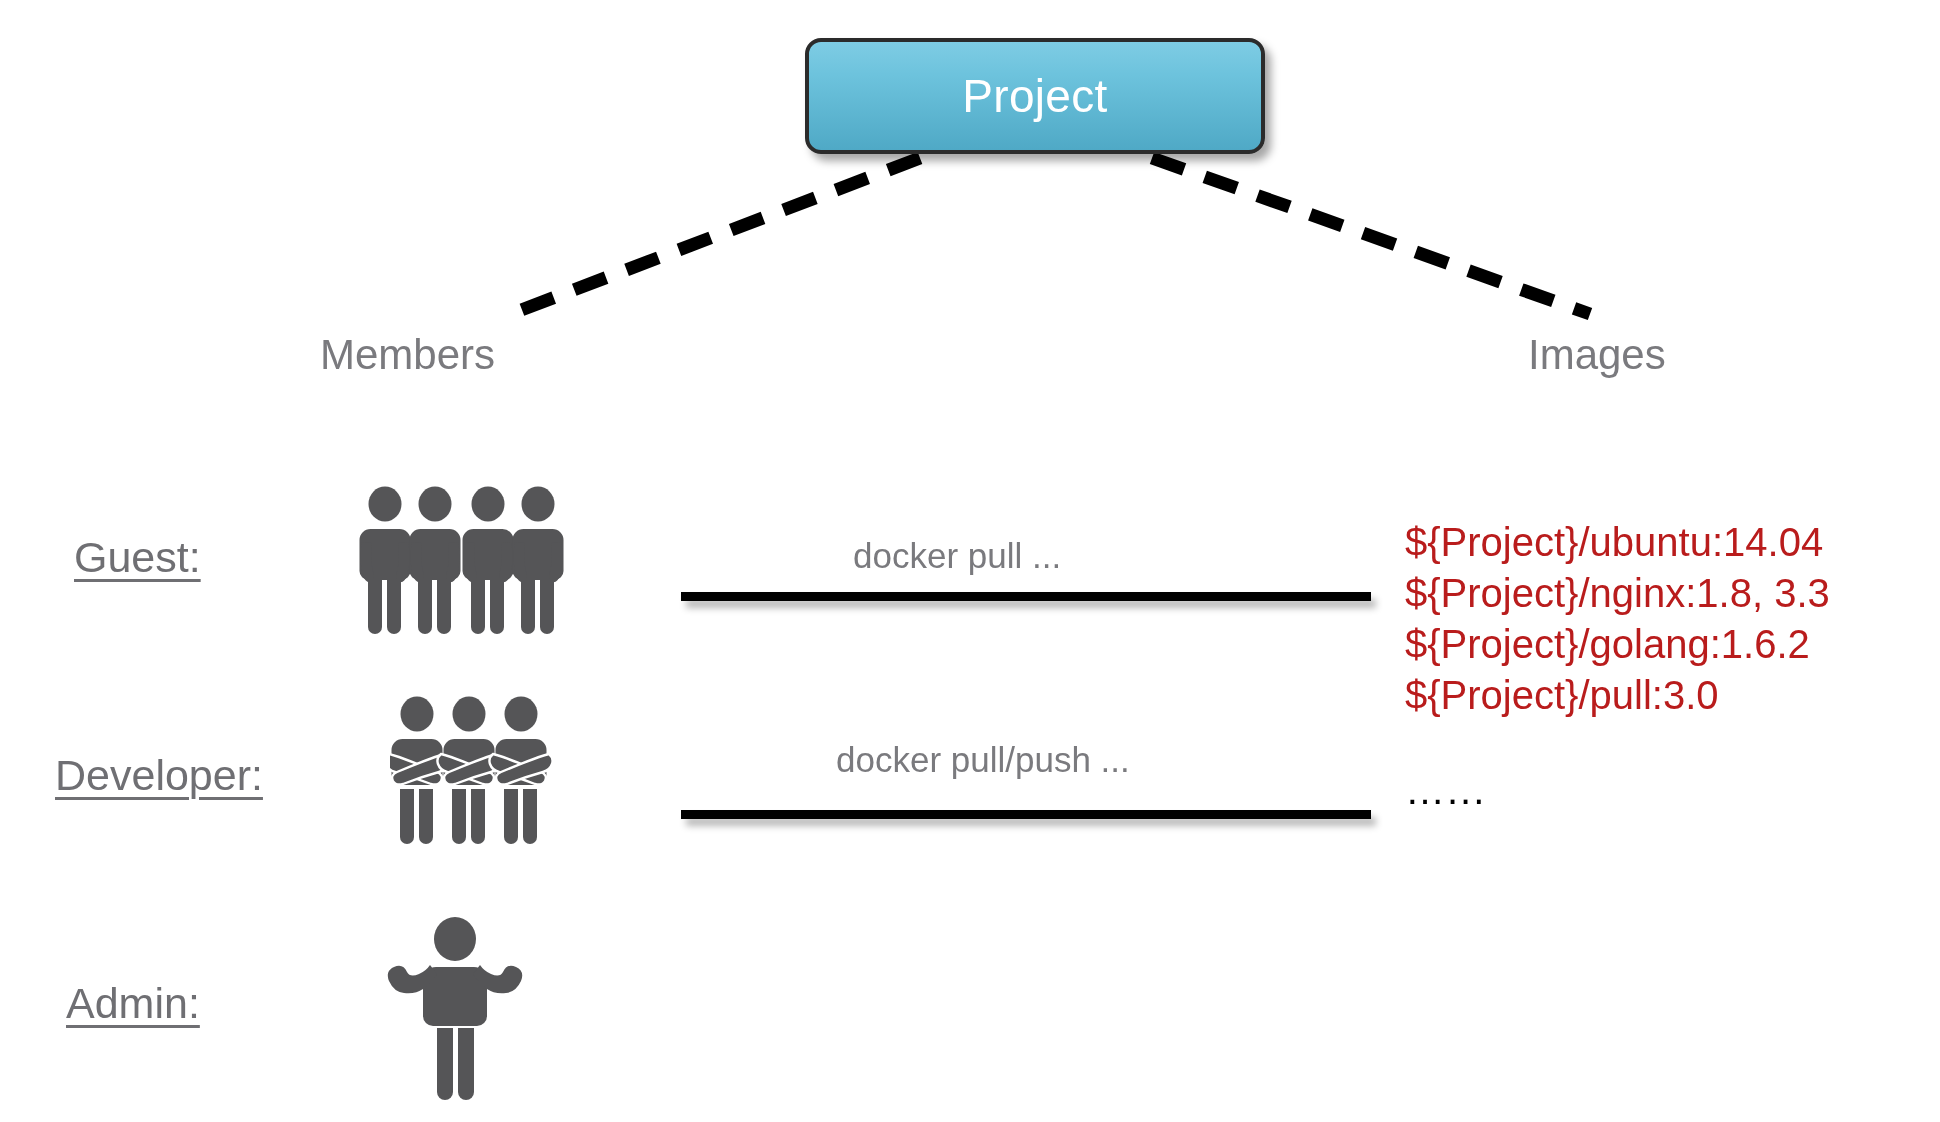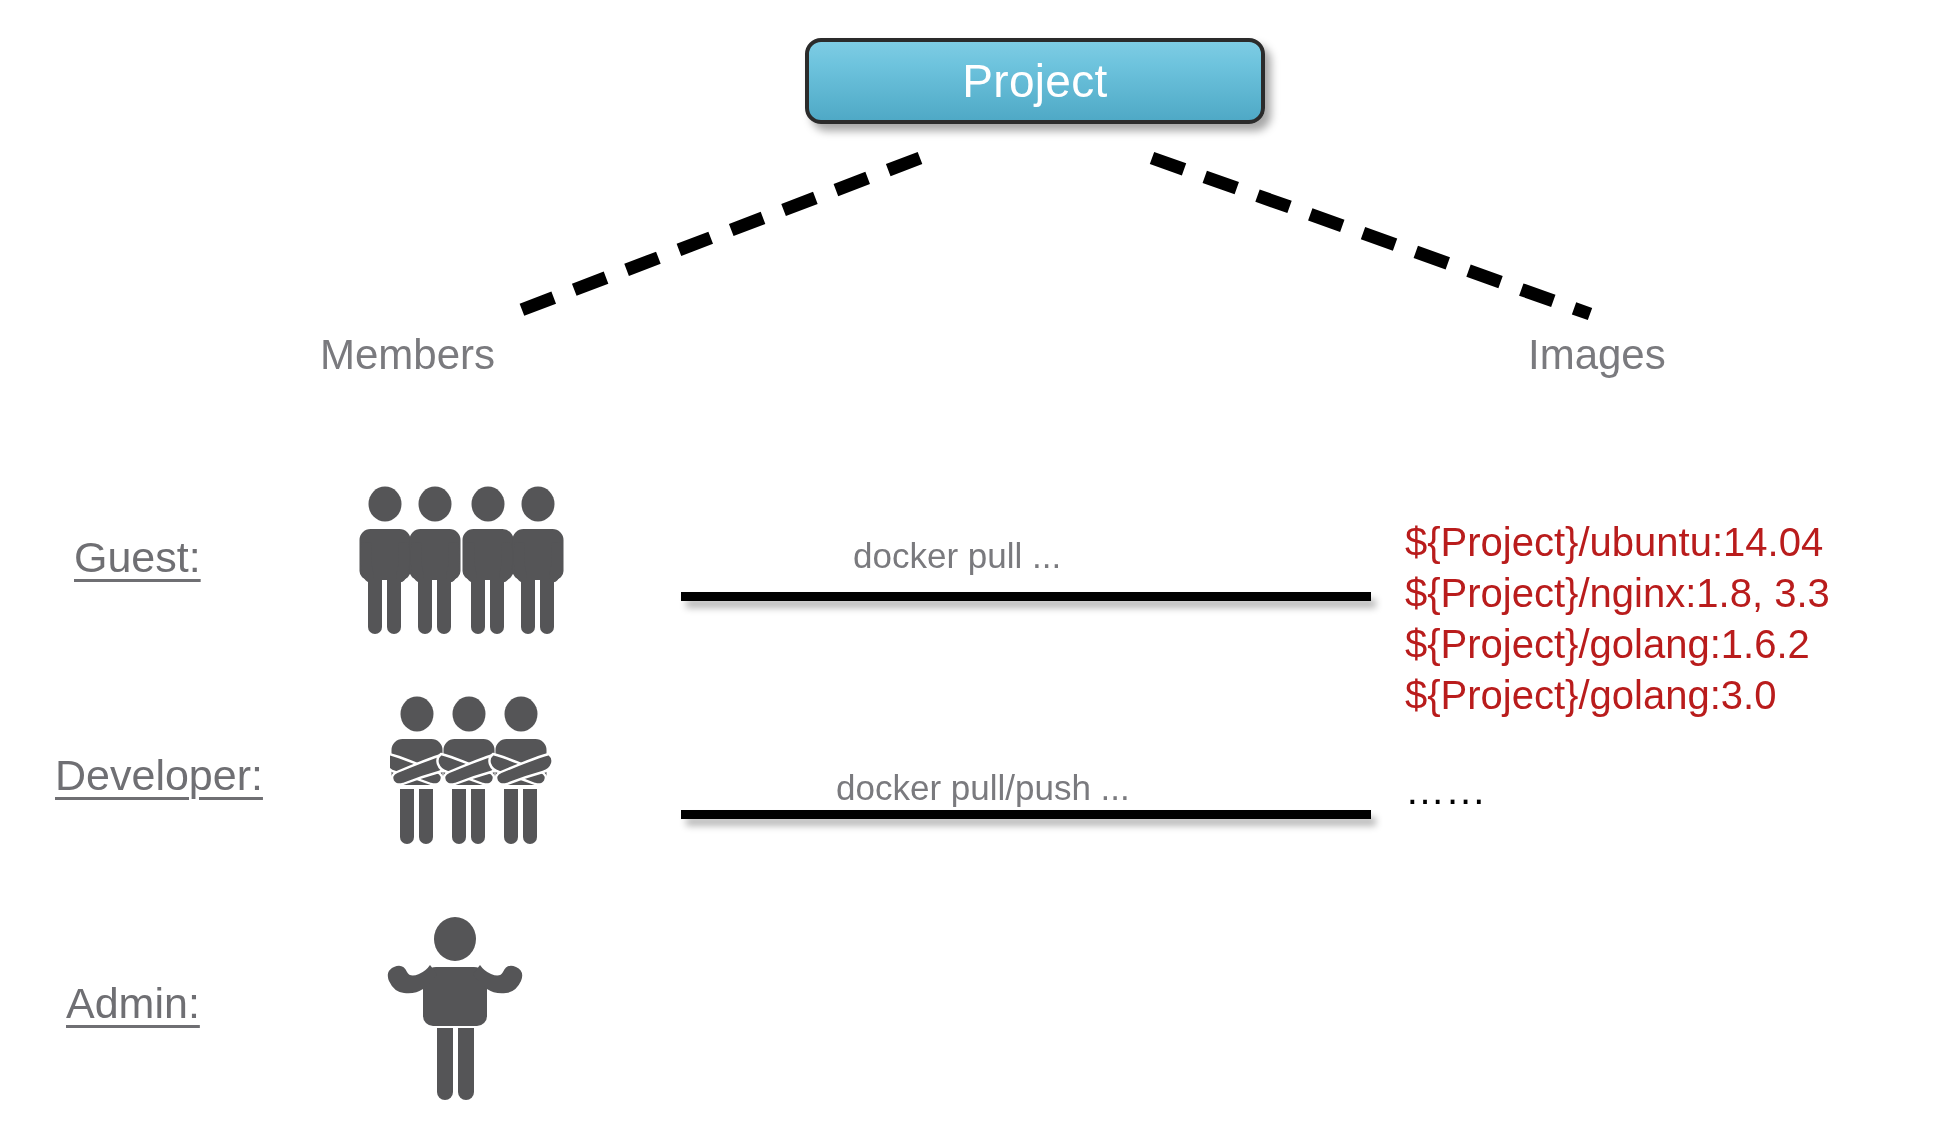--- a/index.html
+++ b/index.html
@@ -15,21 +15,21 @@
     overflow: hidden;
     font-family: "Liberation Sans", sans-serif;
   }
 
   
   #project-box {
     position: absolute;
     left: 805px;
     top: 38px;
     width: 460px;
-    height: 86px;
+    height: 116px;
     box-sizing: border-box;
     border: 4px solid #2b2b2b;
     border-radius: 16px;
     background: linear-gradient(180deg, #7ecce4 0%, #6dc3dd 30%, #4fa9c6 100%);
     box-shadow: 6px 7px 9px rgba(0,0,0,0.35);
     display: flex;
     align-items: center;
     justify-content: center;
   }
   #project-label {
@@ -93,21 +93,21 @@
   .relation-line {
     position: absolute;
     height: 9px;
     background: #000000;
     box-shadow: 5px 7px 7px rgba(0,0,0,0.28);
   }
 
   #relation-pull-caption { left: 836px; top: 538px; margin-left: 17px; }
   #relation-pull-line    { left: 681px; top: 592px; width: 690px; }
 
-  #relation-pullpush-caption { left: 836px; top: 770px; }
+  #relation-pullpush-caption { left: 836px; top: 742px; }
   #relation-pullpush-line    { left: 681px; top: 810px; width: 690px; }
 
   
   #images-list {
     position: absolute;
     left: 1405px;
     top: 517px;
     color: #b91c1c;
     font-size: 40px;
     line-height: 51px;
@@ -231,17 +231,17 @@
   <div class="relation-caption" id="relation-pull-caption">docker pull ...</div>
   <div class="relation-line" id="relation-pull-line"></div>
 
   <div class="relation-caption" id="relation-pullpush-caption">docker pull/push ...</div>
   <div class="relation-line" id="relation-pullpush-line"></div>
 
   <div id="images-list">
     <div>${Project}/ubuntu:14.04</div>
     <div>${Project}/nginx:1.8,  3.3</div>
     <div>${Project}/golang:1.6.2</div>
-    <div>${Project}/golang:3.0</div>
+    <div>${Project}/pull:3.0</div>
   </div>
   <div id="images-more">…...</div>
 
 </div>
 
 </body></html>

